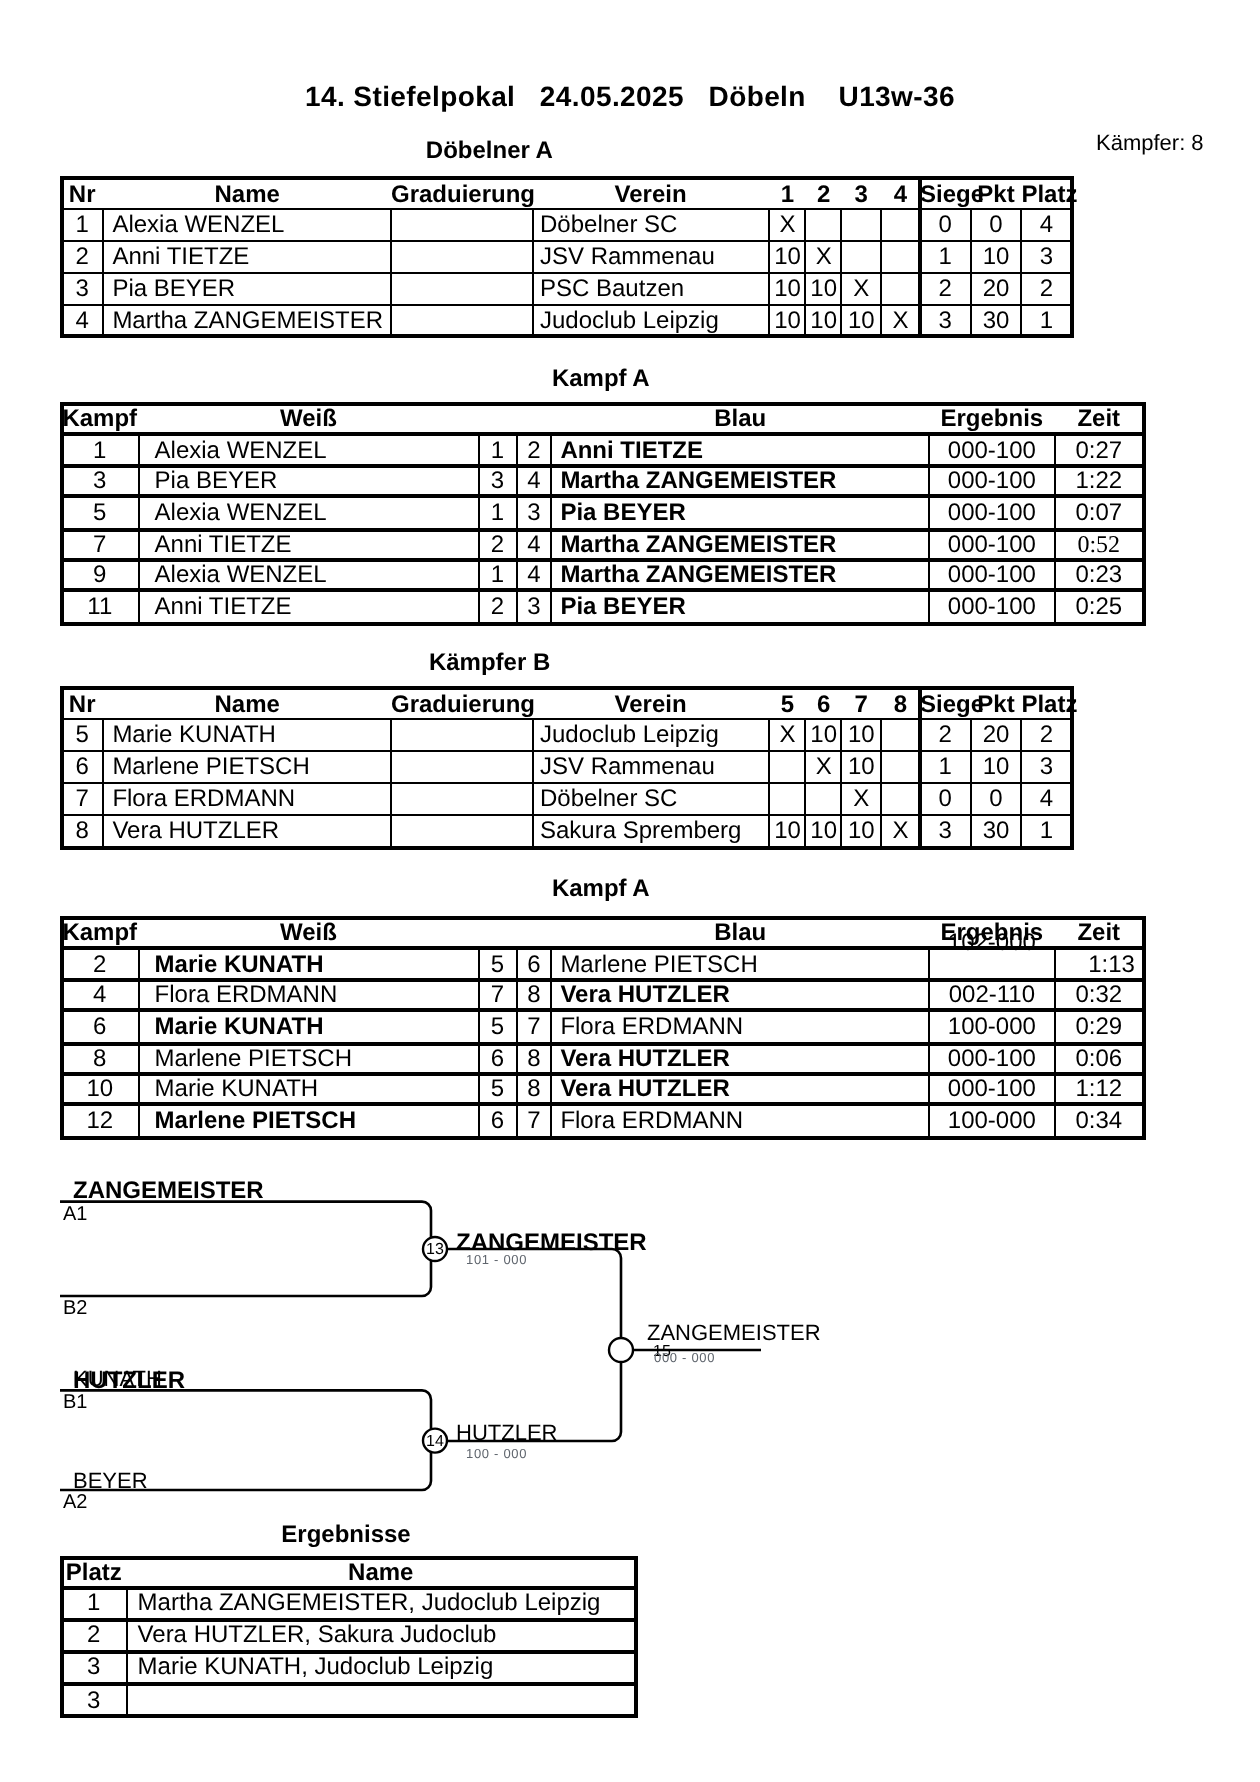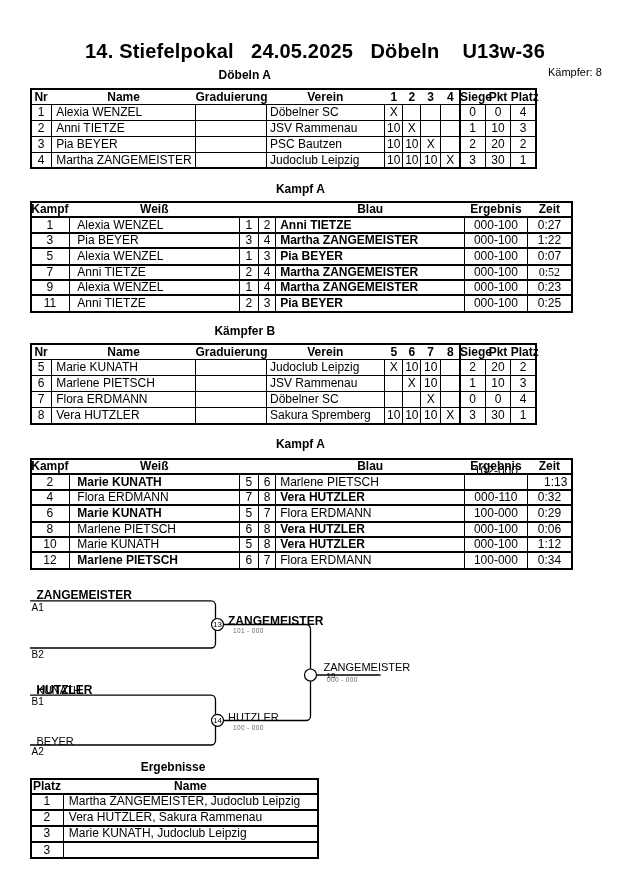--- a/index.html
+++ b/index.html
@@ -2,21 +2,21 @@
 <html><head>
 <meta charset="utf-8">
 <style>
   html,body{margin:0;padding:0;}
   body{
     width:630px;height:891px;background:#ffffff;position:relative;
     font-family:"Liberation Sans", sans-serif;color:#000;overflow:hidden;
   }
   .title{
     position:absolute;top:40px;left:0;width:630px;text-align:center;
-    font-size:20px;font-weight:bold;white-space:pre;letter-spacing:0.2px;
+    font-size:14px;font-weight:bold;white-space:pre;letter-spacing:0.2px;
   }
   .fcount{position:absolute;top:66px;left:548px;font-size:11px;white-space:nowrap;}
   .h{
     position:absolute;font-size:12px;font-weight:bold;white-space:nowrap;
     transform:translateX(-50%);
   }
   .tbl{position:absolute;border:2px solid #000;background:#fff;box-sizing:border-box;}
   .gl{position:absolute;background:#000;}
   .cell{
     position:absolute;font-size:12px;white-space:nowrap;overflow:visible;
@@ -31,21 +31,21 @@
   .bseed{position:absolute;font-size:10px;line-height:10px;white-space:nowrap;}
   .bscore{position:absolute;font-size:6.5px;line-height:7px;white-space:nowrap;color:#60666e;letter-spacing:0.35px;}
   .bnum{position:absolute;font-size:8px;line-height:8px;width:14px;text-align:center;white-space:nowrap;}
 </style>
 </head>
 <body>
 
 <div class="title">14. Stiefelpokal   24.05.2025   Döbeln    U13w-36</div>
 <div class="fcount">Kämpfer: 8</div>
 
-<div class="h" style="left:244.7px;top:68px;">Döbeln A</div>
+<div class="h" style="left:244.7px;top:68px;">Döbelner A</div>
 <div class="h" style="left:300.4px;top:181.5px;">Kampf A</div>
 <div class="h" style="left:244.8px;top:323.5px;">Kämpfer B</div>
 <div class="h" style="left:300.4px;top:437px;">Kampf A</div>
 <div class="h" style="left:173px;top:759.5px;">Ergebnisse</div>
 
 <div class="tbl" id="t-fighter-a" style="left: 29.5px; top: 87.5px; width: 507.2px; height: 81.9px;">
     <div class="gl" style="left: 0px; width: 503.2px; top: 14.6px; height: 1px;"></div>
     <div class="gl" style="left: 0px; width: 503.2px; top: 30.3px; height: 1px;"></div>
     <div class="gl" style="left: 0px; width: 503.2px; top: 46px; height: 1px;"></div>
     <div class="gl" style="left: 0px; width: 503.2px; top: 62.4px; height: 1px;"></div>
@@ -252,21 +252,21 @@
     <div class="cell c" style="left: 207.7px; width: 19.1px; top: 15.6px; height: 14.1px; line-height: 14.1px;">5</div>
     <div class="cell c" style="left: 226.8px; width: 17.4px; top: 15.6px; height: 14.1px; line-height: 14.1px;">6</div>
     <div class="cell l" style="left: 248.7px; width: 184.4px; top: 15.6px; height: 14.1px; line-height: 14.1px;">Marlene PIETSCH</div>
     <div class="cell c" style="left: 433.1px; width: 62.7px; top: 4px; height: 21px; line-height: 14.1px;">102-000</div>
     <div class="cell c" style="left: 495.8px; width: 57px; top: 15.6px; height: 14.1px; line-height: 14.1px;">1:13</div>
     <div class="cell c" style="left: -1px; width: 38.8px; top: 31.7px; height: 13.1px; line-height: 13.1px;">4</div>
     <div class="cell l" style="left: 45.8px; width: 161.9px; top: 31.7px; height: 13.1px; line-height: 13.1px;">Flora ERDMANN</div>
     <div class="cell c" style="left: 207.7px; width: 19.1px; top: 31.7px; height: 13.1px; line-height: 13.1px;">7</div>
     <div class="cell c" style="left: 226.8px; width: 17.4px; top: 31.7px; height: 13.1px; line-height: 13.1px;">8</div>
     <div class="cell l b" style="left: 248.7px; width: 184.4px; top: 31.7px; height: 13.1px; line-height: 13.1px;">Vera HUTZLER</div>
-    <div class="cell c" style="left: 433.1px; width: 62.7px; top: 31.7px; height: 13.1px; line-height: 13.1px;">000-110</div>
+    <div class="cell c" style="left: 433.1px; width: 62.7px; top: 31.7px; height: 13.1px; line-height: 13.1px;">002-110</div>
     <div class="cell c" style="left: 495.8px; width: 44.2px; top: 31.7px; height: 13.1px; line-height: 13.1px;">0:32</div>
     <div class="cell c" style="left: -1px; width: 38.8px; top: 46.8px; height: 14.2px; line-height: 14.2px;">6</div>
     <div class="cell l b" style="left: 45.8px; width: 161.9px; top: 46.8px; height: 14.2px; line-height: 14.2px;">Marie KUNATH</div>
     <div class="cell c" style="left: 207.7px; width: 19.1px; top: 46.8px; height: 14.2px; line-height: 14.2px;">5</div>
     <div class="cell c" style="left: 226.8px; width: 17.4px; top: 46.8px; height: 14.2px; line-height: 14.2px;">7</div>
     <div class="cell l" style="left: 248.7px; width: 184.4px; top: 46.8px; height: 14.2px; line-height: 14.2px;">Flora ERDMANN</div>
     <div class="cell c" style="left: 433.1px; width: 62.7px; top: 46.8px; height: 14.2px; line-height: 14.2px;">100-000</div>
     <div class="cell c" style="left: 495.8px; width: 44.2px; top: 46.8px; height: 14.2px; line-height: 14.2px;">0:29</div>
     <div class="cell c" style="left: -1px; width: 38.8px; top: 63px; height: 13.5px; line-height: 13.5px;">8</div>
     <div class="cell l" style="left: 45.8px; width: 161.9px; top: 63px; height: 13.5px; line-height: 13.5px;">Marlene PIETSCH</div>
@@ -294,21 +294,21 @@
     <div class="gl" style="left: 0px; width: 285px; top: 13.8px; height: 2px;"></div>
     <div class="gl" style="left: 0px; width: 285px; top: 29.5px; height: 2px;"></div>
     <div class="gl" style="left: 0px; width: 285px; top: 45px; height: 2px;"></div>
     <div class="gl" style="left: 0px; width: 285px; top: 60.9px; height: 2px;"></div>
     <div class="gl" style="left: 31.3px; width: 1px; top: 15.8px; height: 61.7px;"></div>
     <div class="cell hd c" style="left: -1px; width: 32.8px; top: 0px; height: 13.8px; line-height: 13.8px;">Platz</div>
     <div class="cell hd c" style="left: 31.8px; width: 254.2px; top: 0px; height: 13.8px; line-height: 13.8px;">Name</div>
     <div class="cell c" style="left: -1px; width: 32.8px; top: 15.8px; height: 13.7px; line-height: 13.7px;">1</div>
     <div class="cell l" style="left: 37.3px; width: 248.7px; top: 15.8px; height: 13.7px; line-height: 13.7px;">Martha ZANGEMEISTER, Judoclub Leipzig</div>
     <div class="cell c" style="left: -1px; width: 32.8px; top: 31.5px; height: 13.5px; line-height: 13.5px;">2</div>
-    <div class="cell l" style="left: 37.3px; width: 248.7px; top: 31.5px; height: 13.5px; line-height: 13.5px;">Vera HUTZLER, Sakura Rammenau</div>
+    <div class="cell l" style="left: 37.3px; width: 248.7px; top: 31.5px; height: 13.5px; line-height: 13.5px;">Vera HUTZLER, Sakura Judoclub</div>
     <div class="cell c" style="left: -1px; width: 32.8px; top: 47px; height: 13.9px; line-height: 13.9px;">3</div>
     <div class="cell l" style="left: 37.3px; width: 248.7px; top: 47px; height: 13.9px; line-height: 13.9px;">Marie KUNATH, Judoclub Leipzig</div>
     <div class="cell c" style="left: -1px; width: 32.8px; top: 62.9px; height: 14.6px; line-height: 14.6px;">3</div>
   </div>
 
 <svg id="bracket-svg" viewBox="0 0 630 891">
   <g fill="none" stroke="#000" stroke-width="1.3">
     <path d="M 30 600.8 H 211 A 4.5 4.5 0 0 1 215.5 605.3 V 643.5 A 4.5 4.5 0 0 1 211 648 H 30"></path>
     <path d="M 223.5 624.5 H 306 A 4.5 4.5 0 0 1 310.5 629 V 669"></path>
     <path d="M 30 695.2 H 211 A 4.5 4.5 0 0 1 215.5 699.7 V 740.5 A 4.5 4.5 0 0 1 211 745 H 30"></path>

